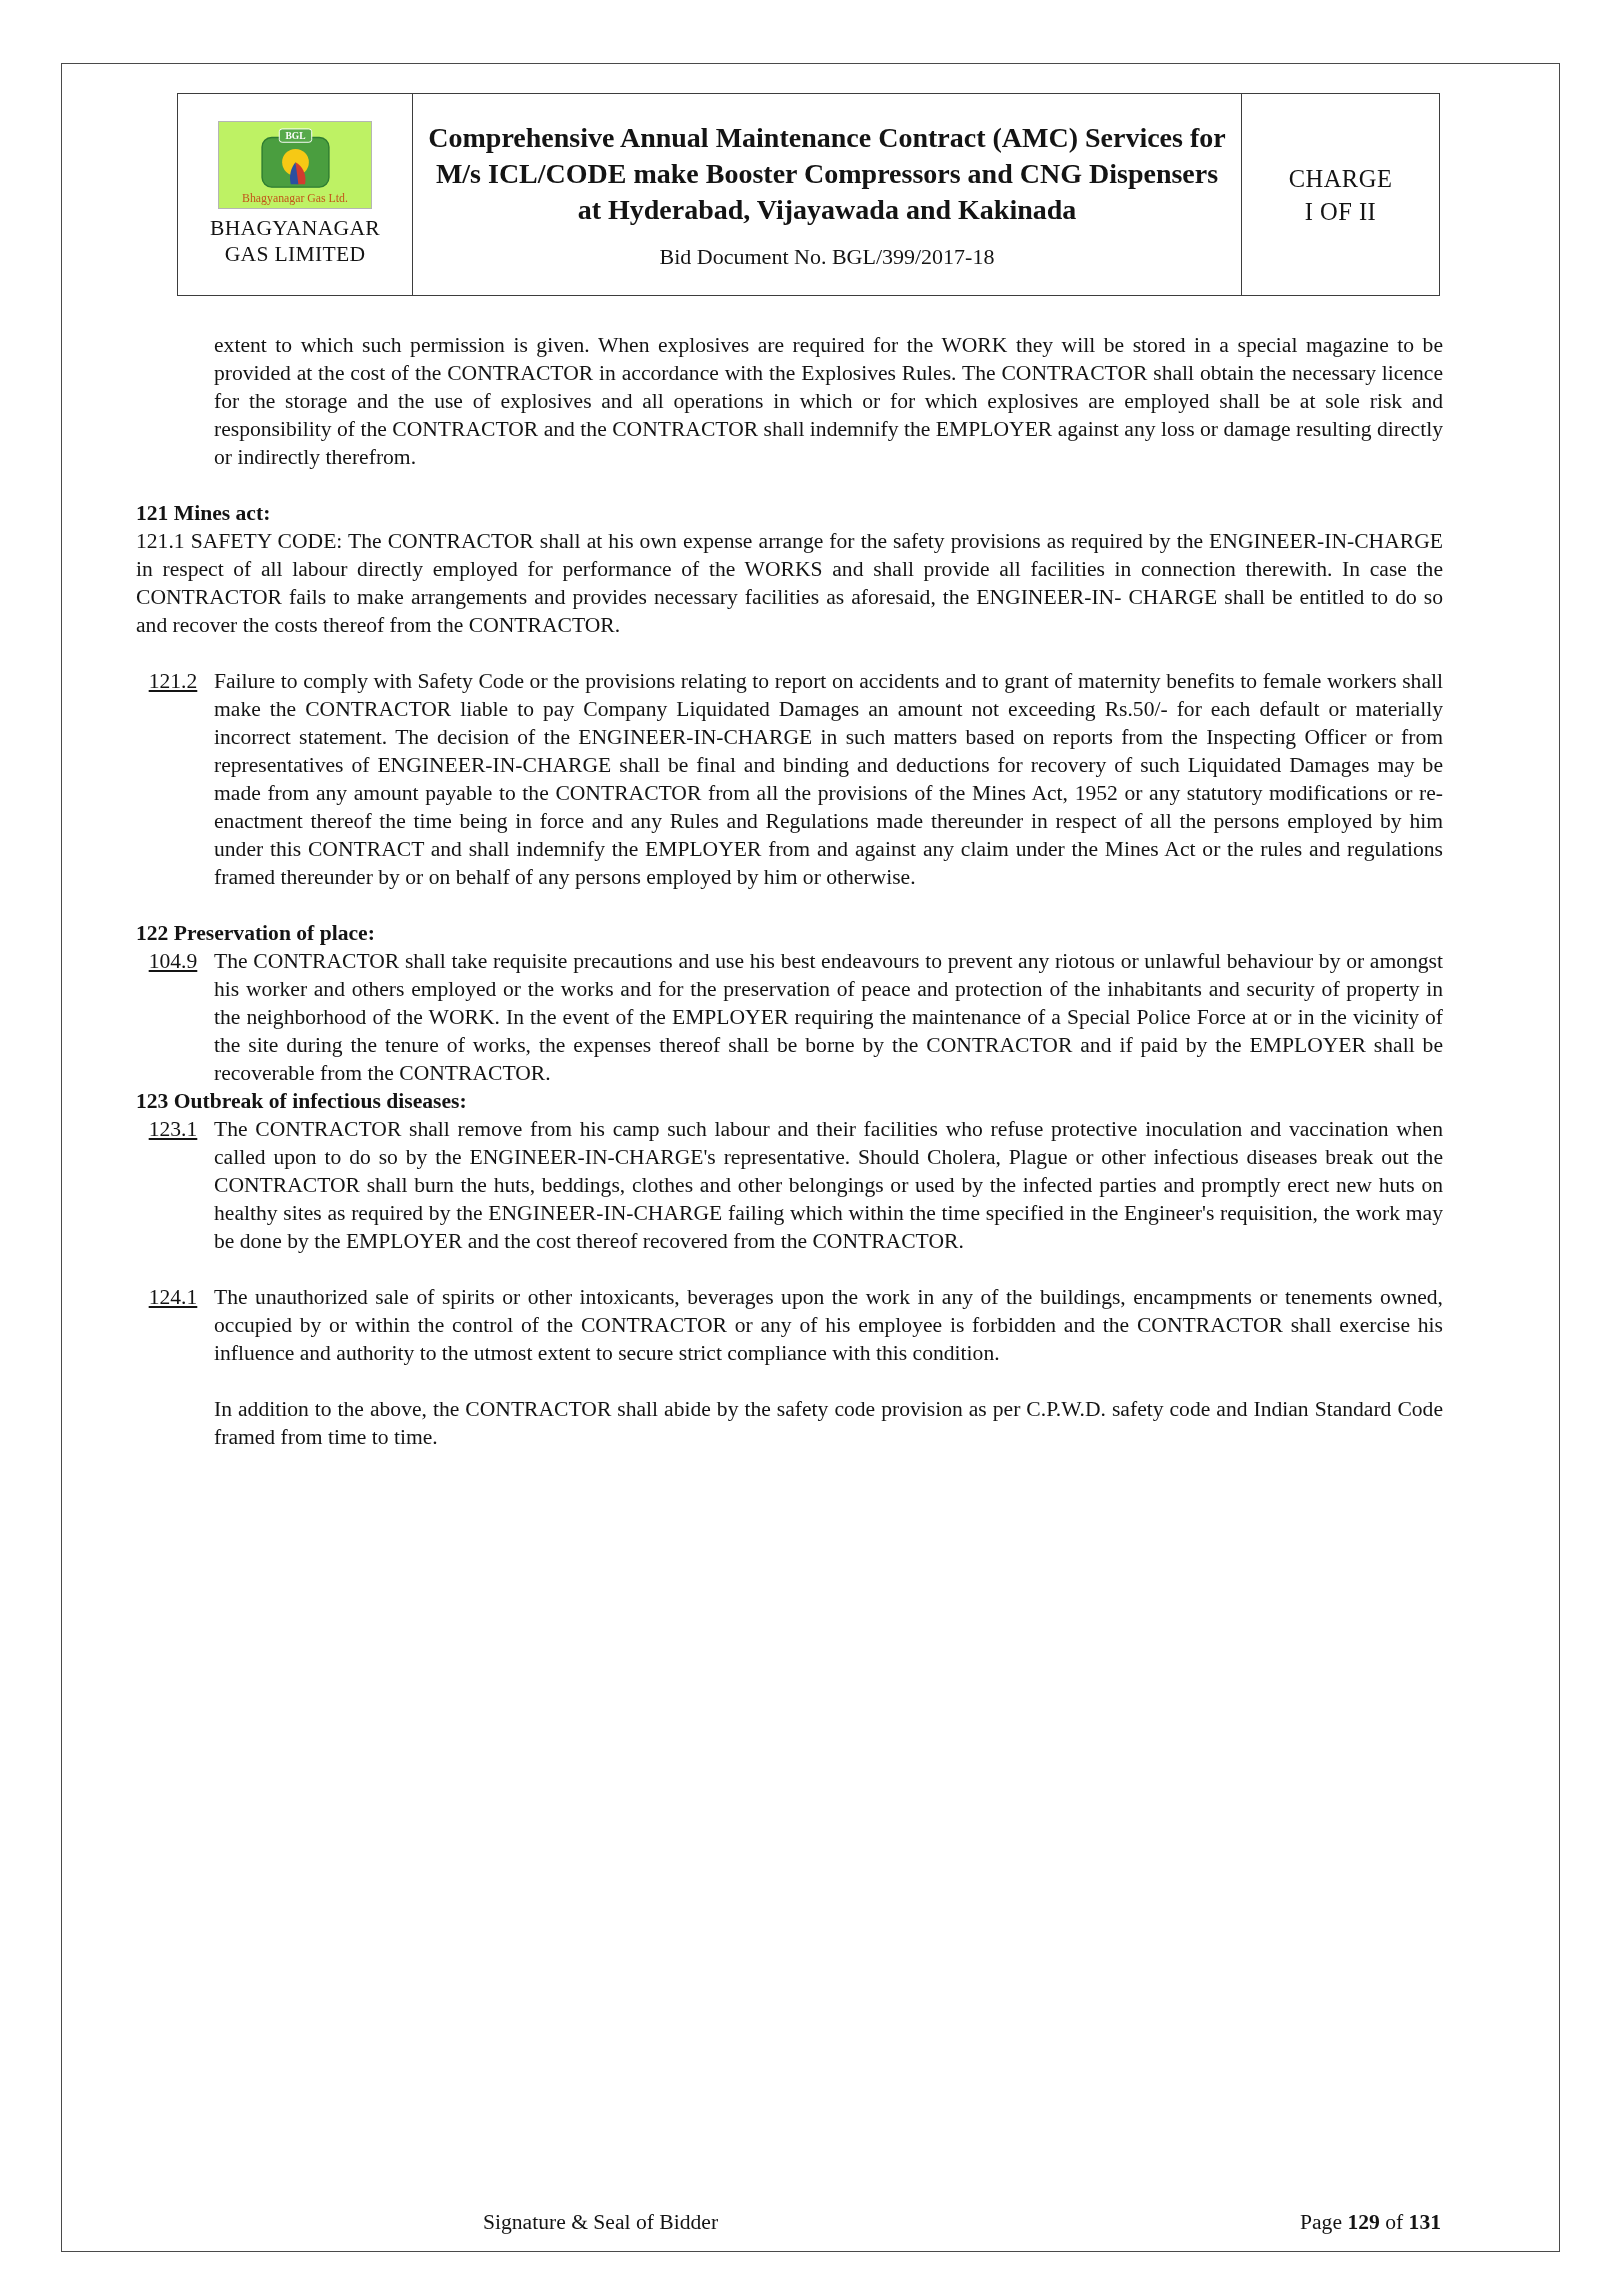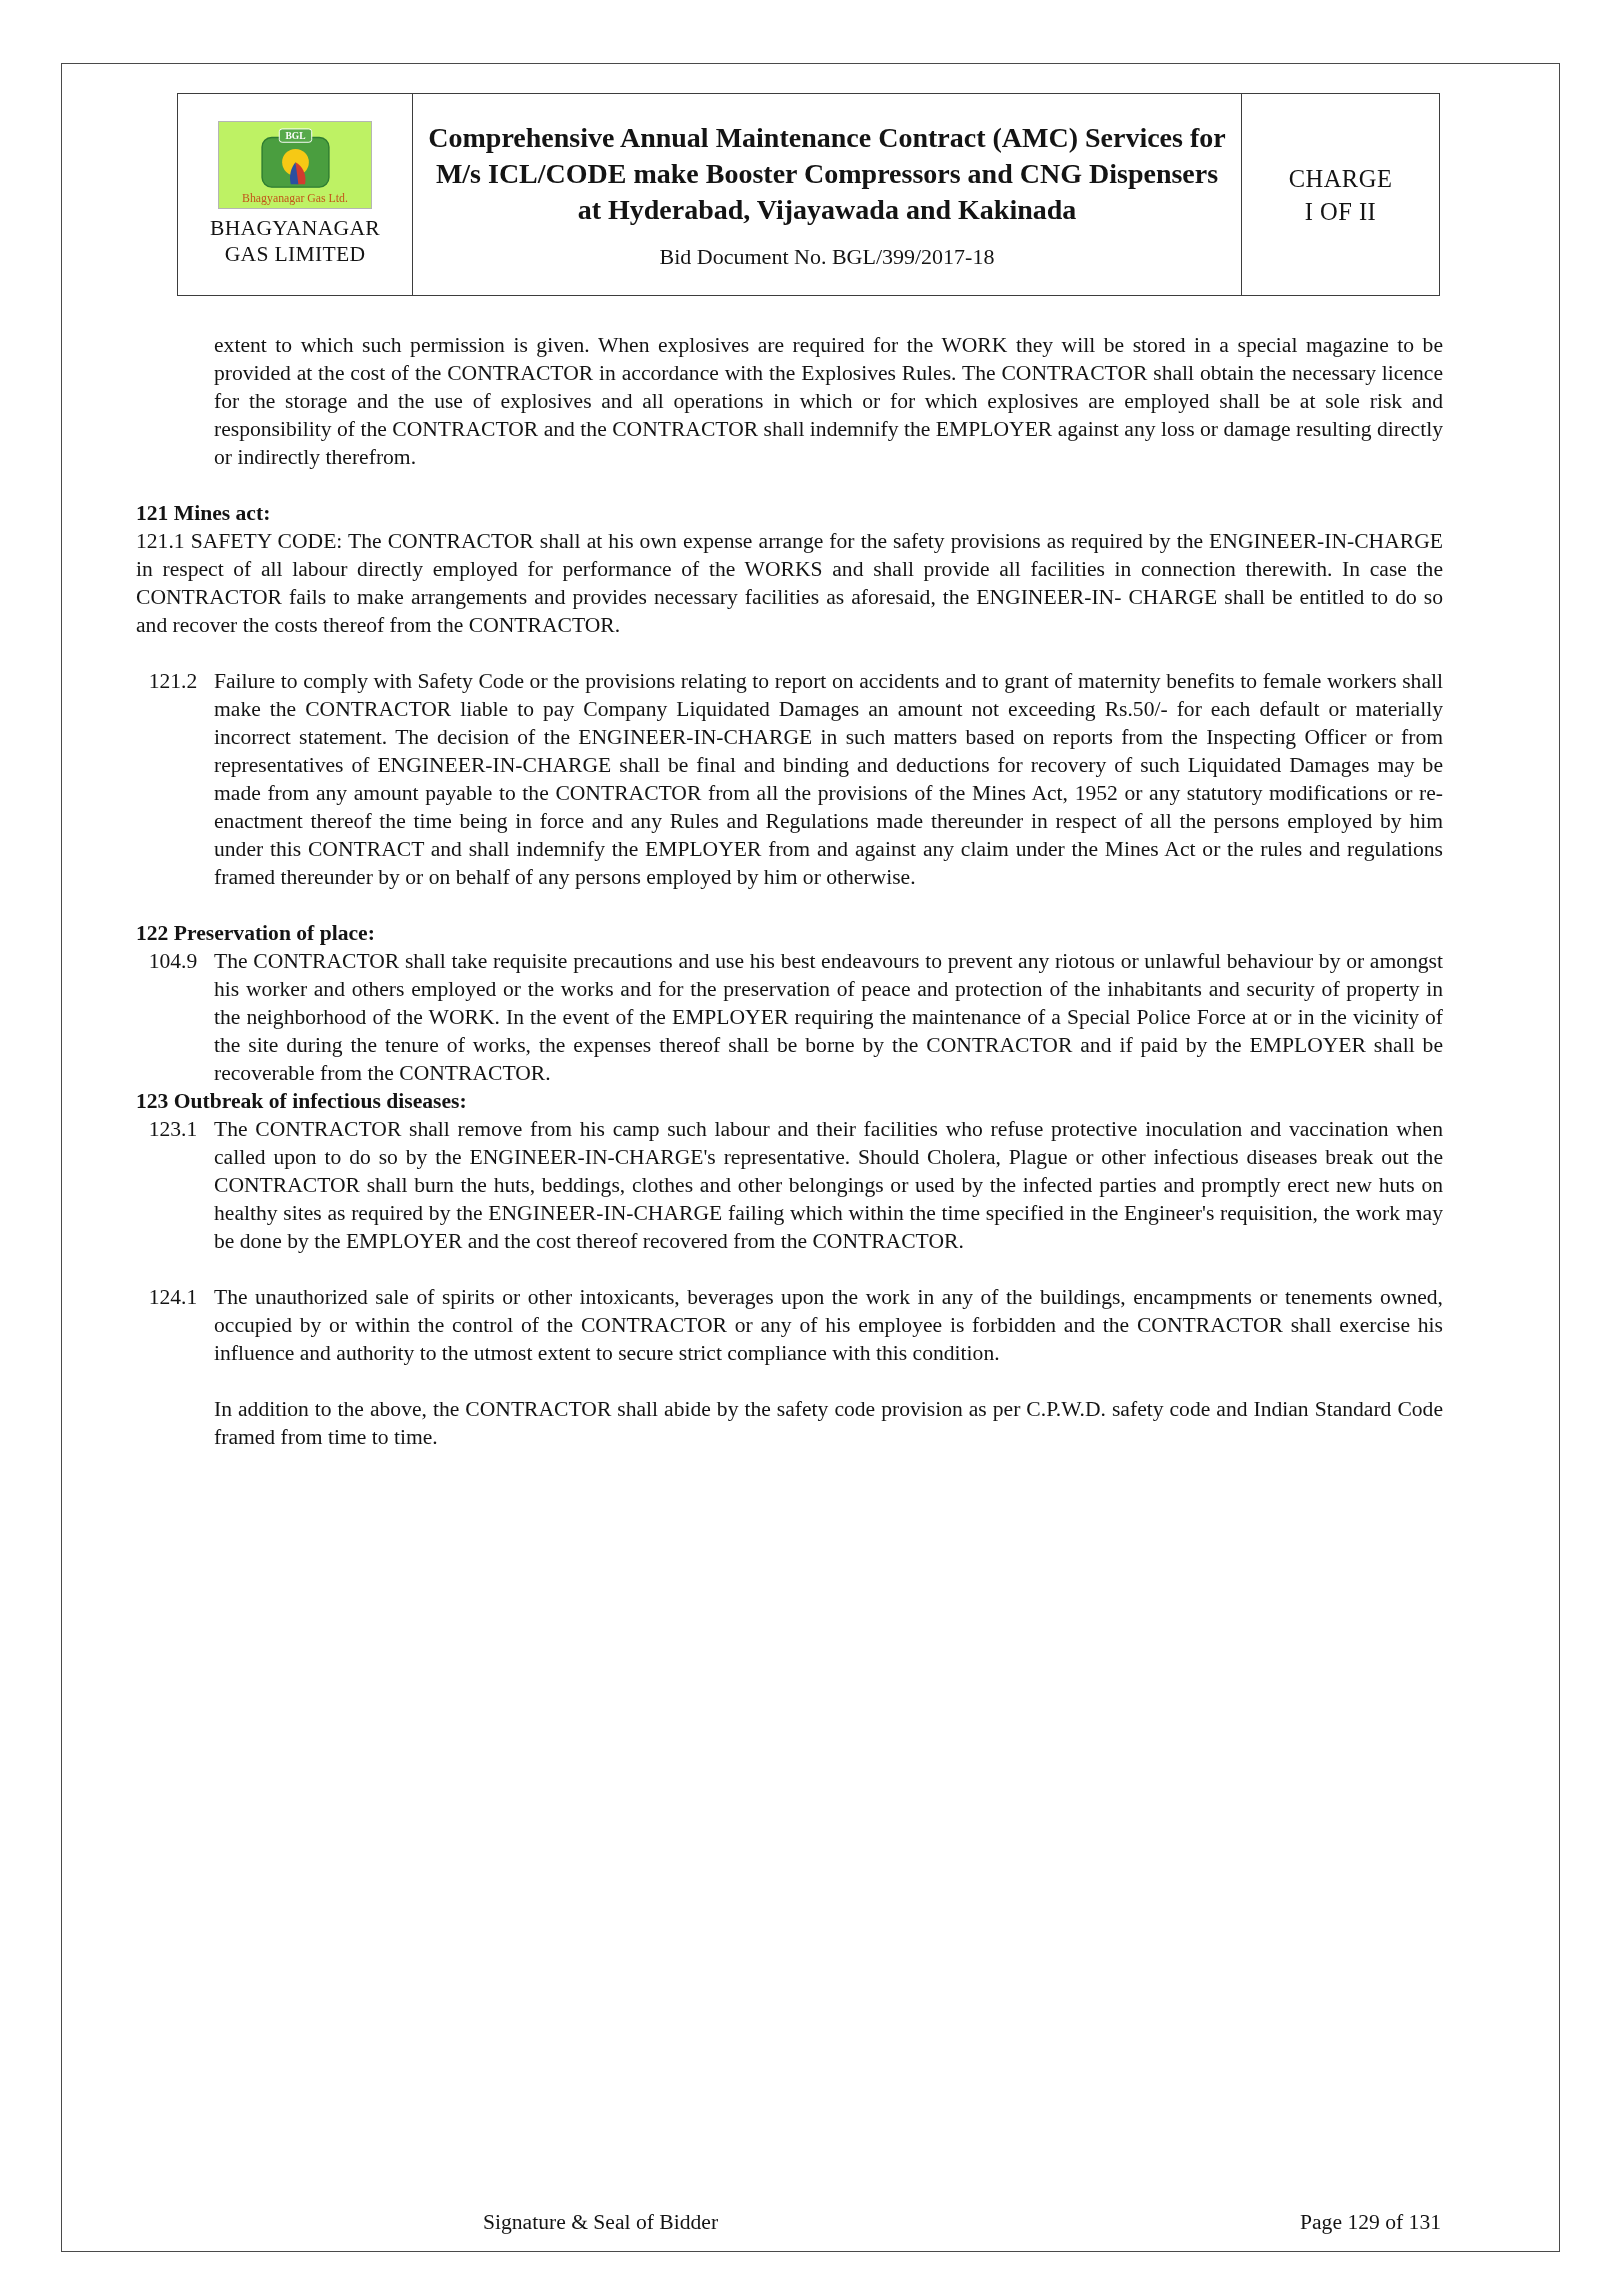--- a/index.html
+++ b/index.html
@@ -49,32 +49,32 @@
   .body {
     width:1307px;
     margin:35px 0 0 74px;
     font-size:21.6px;
     line-height:28px;
     text-align:justify;
   }
   .sec-heading { font-size:21.6px; line-height:28px; font-weight:bold; text-align:left; }
   .indent-para { padding-left:78px; }
   .num-para    { position:relative; padding-left:78px; }
-  .num-para .num { position:absolute; left:12.7px; top:0; }
+  .num-para .num { position:absolute; left:12.7px; top:0;text-decoration:underline; }
   .gap-after   { margin-bottom:28px; }
 
   
   .footer {
     position:absolute; left:0; bottom:11.8px;
     width:100%; height:29px;
     font-size:21.6px;
   }
   .sig { position:absolute; left:421px; }
   .pageinfo { position:absolute; right:118px; white-space:nowrap; }
-  .pageinfo b { font-weight:normal; }
+  .pageinfo b { font-weight:bold; }
 </style>
 </head>
 <body>
 
 <div class="page">
   <div class="page-border">
 
     <table class="header-table">
       <tbody>
       <tr>

